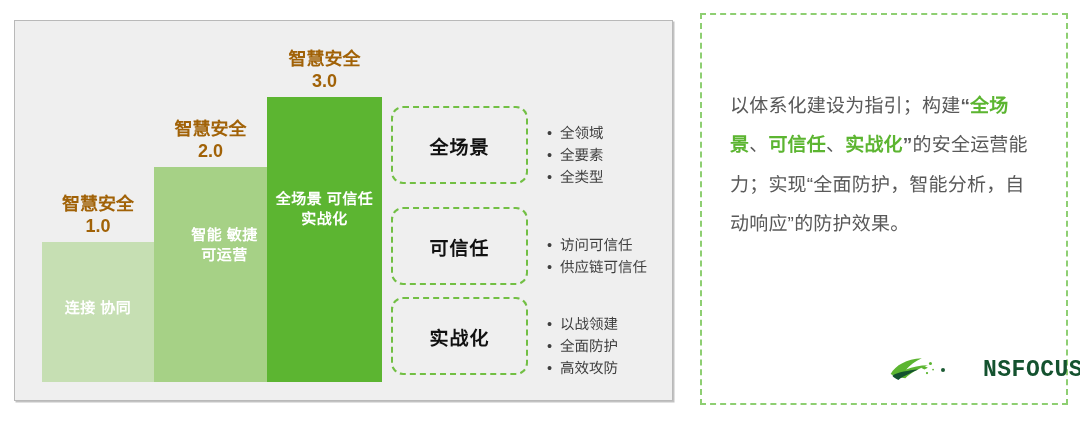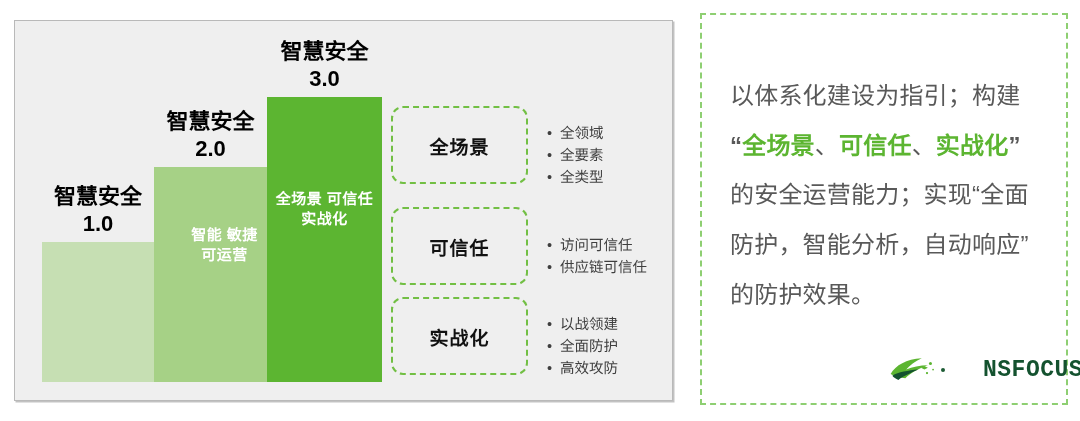--- a/index.html
+++ b/index.html
@@ -50,23 +50,23 @@
     font-size: 15px;
     line-height: 1.32;
     text-align: center;
     letter-spacing: 0.5px;
   }
   .bar-caption {
     position: absolute;
     left: -22px;
     right: -22px;
     text-align: center;
-    color: #000000;
-    font-weight: bold;
-    font-size: 22px;
+    color: #a16207;
+    font-weight: bold;
+    font-size: 18px;
     line-height: 1.22;
     white-space: pre-line;
   }
 
   
   #bar1 { left: 27px; width: 112px; height: 140px; }
   #bar1 .bar-rect { background: #c6dfb3; }
   #bar1 .bar-inner-text { top: 56px; }
   #bar1 .bar-caption { bottom: 144px; }
 
@@ -139,23 +139,23 @@
     top: 13px;
     width: 368px;
     height: 392px;
     box-sizing: border-box;
     border: 2px dashed #8ecf72;
     background: #ffffff;
   }
   .right-text {
     position: absolute;
     left: 28px;
-    top: 32px;
+    top: 52px;
     width: 312px;
-    font-size: 24px;
+    font-size: 19px;
     line-height: 2.07;
     color: #595959;
     letter-spacing: 0.2px;
   }
   .right-text .hl {
     color: #5cb531;
     font-weight: bold;
   }
   .right-text .quote {
     color: #595959;
@@ -197,20 +197,22 @@
 </style>
 </head>
 <body>
 
 <div class="left-panel">
 
   <div class="bar" id="bar1">
     <div class="bar-caption">智慧安全
 1.0</div>
     <div class="bar-rect"></div>
+    <div class="bar-inner-text">连接
+协同</div>
   </div>
 
   <div class="bar" id="bar2">
     <div class="bar-caption">智慧安全
 2.0</div>
     <div class="bar-rect"></div>
     <div class="bar-inner-text">智能
 敏捷
 可运营</div>
   </div>

